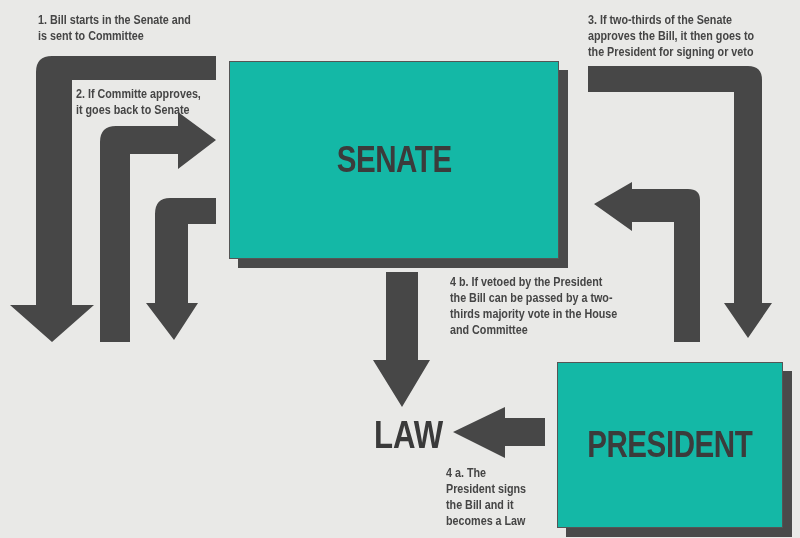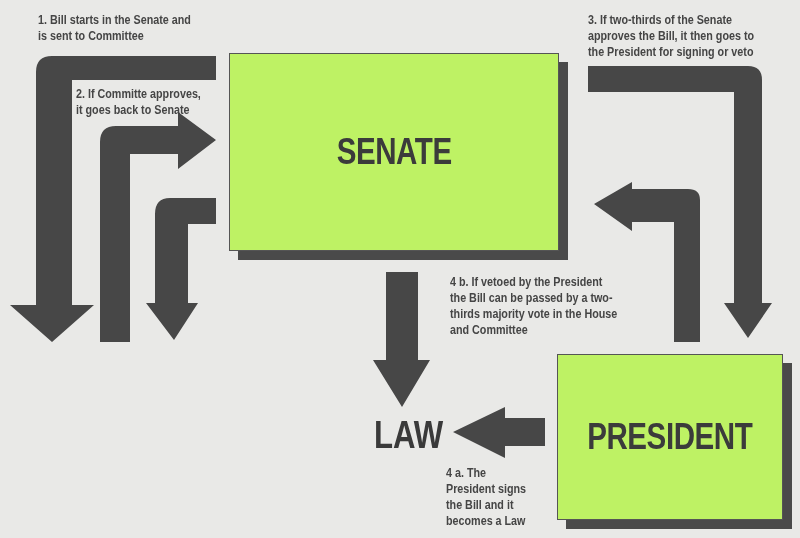--- a/index.html
+++ b/index.html
@@ -5,25 +5,26 @@
     html, body { margin: 0; padding: 0; }
     body {
       width: 800px; height: 538px; overflow: hidden;
       background: #e9e9e7;
       font-family: "Liberation Sans", sans-serif;
       position: relative;
     }
     .canvas { position: absolute; left: 0; top: 0; width: 800px; height: 538px; }
     svg.arrows { position: absolute; left: 0; top: 0; width: 800px; height: 538px; }
     .box {
-      position: absolute; background: #bef264;
+      position: absolute; background: #14b8a6;
       border: 1px solid #555;
       box-shadow: 9px 9px 0 #4a4a4a;
       display: flex; align-items: center; justify-content: center;
       text-align: center;
+      margin-top: 8px;
     }
     .box-title {
       font-family: "Liberation Sans", sans-serif;
       font-weight: bold; color: #3b3b3b;
       transform: scaleX(0.82);
       letter-spacing: -0.5px;
       line-height: 1.0;
     }
     .note {
       position: absolute; font-family: "Liberation Sans", sans-serif;

